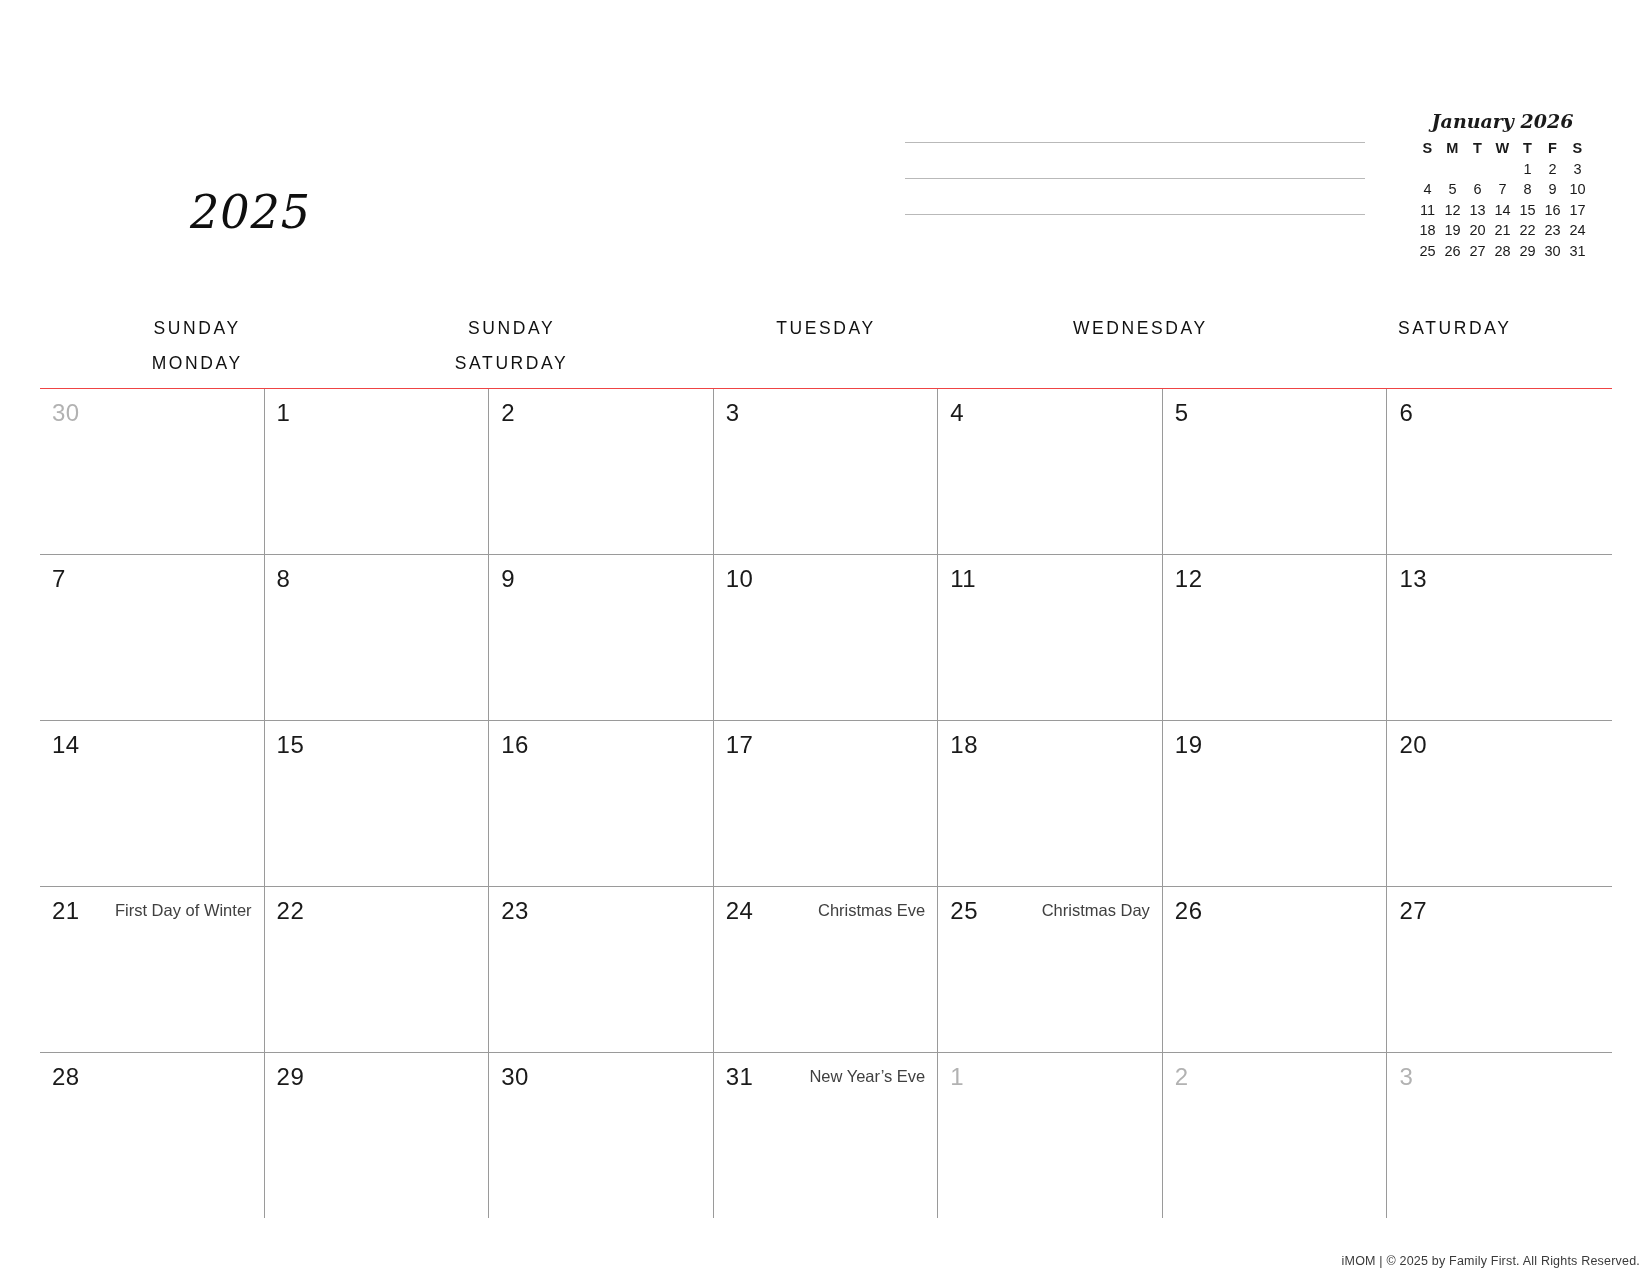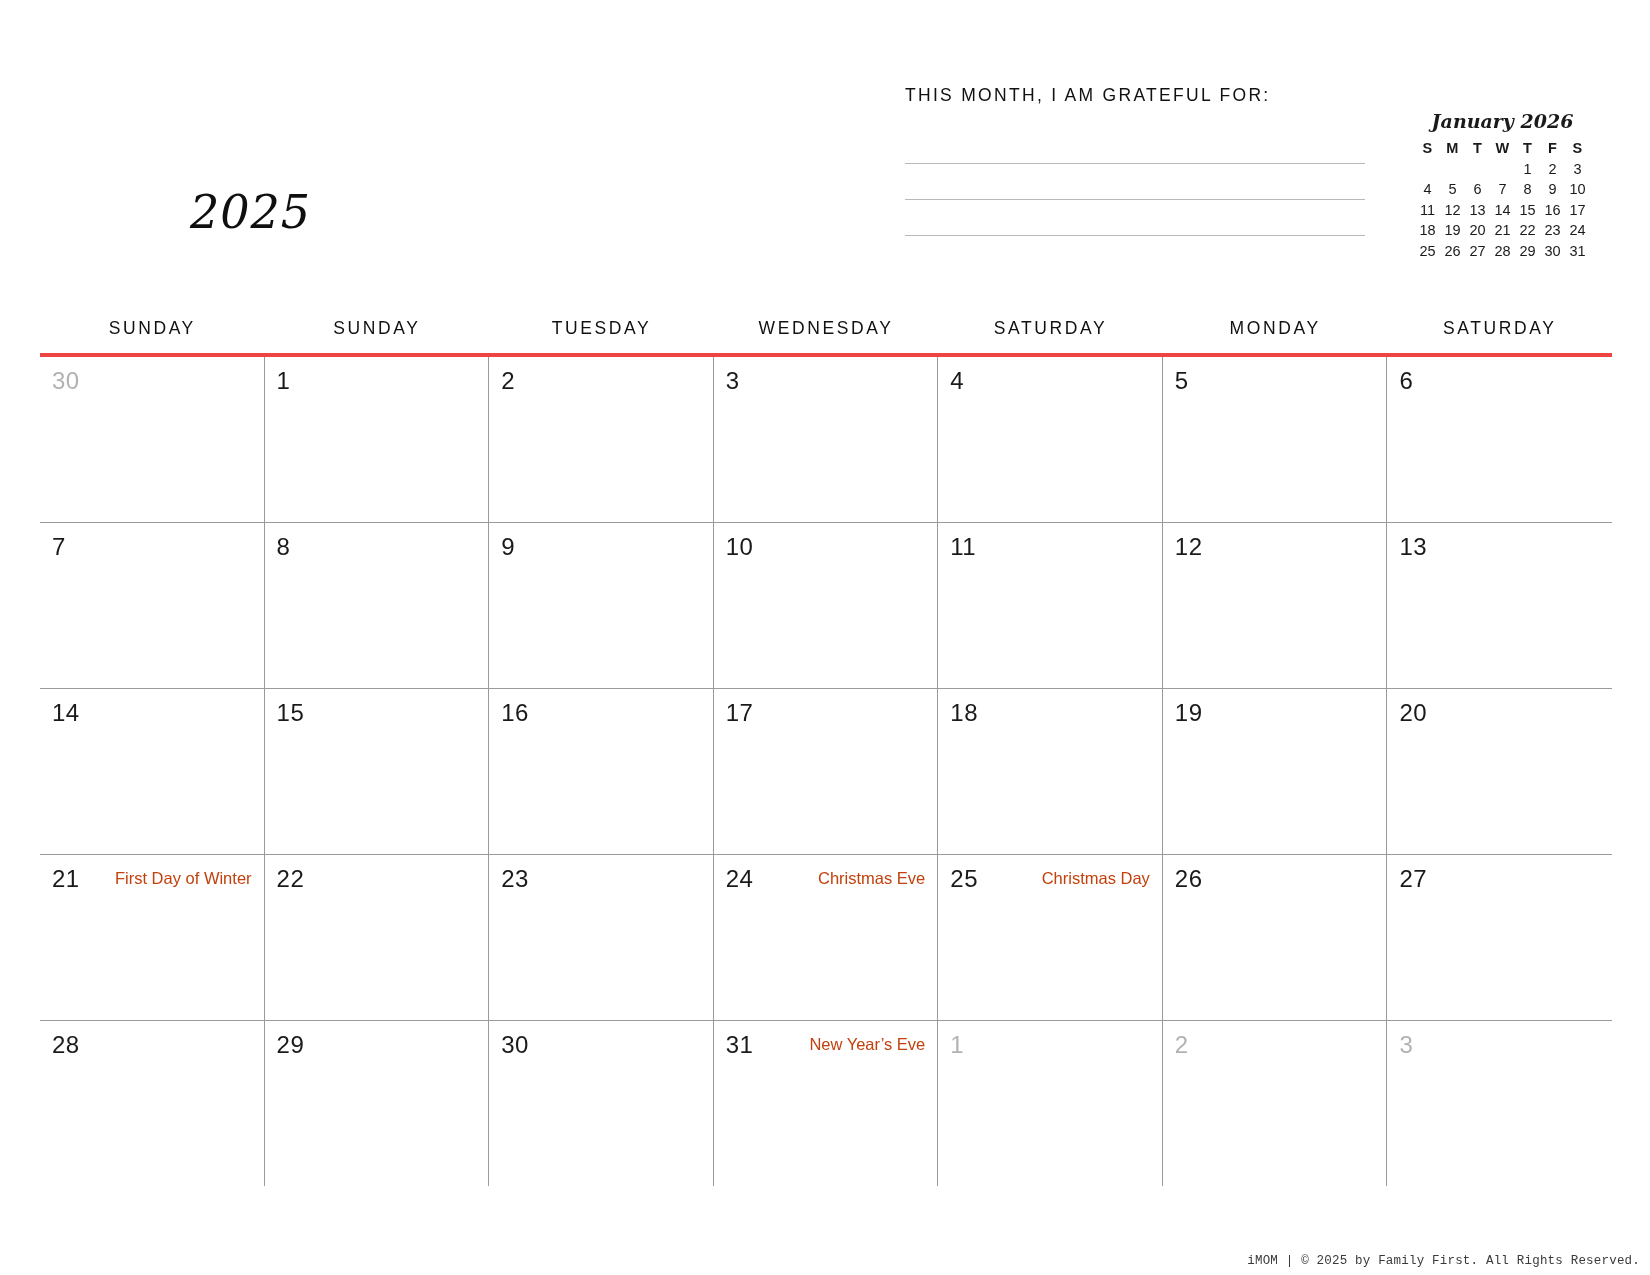--- a/index.html
+++ b/index.html
@@ -99,22 +99,22 @@
 
   
   .cal {
     position: absolute;
     left: 40px;
     top: 318px;
     width: 1572px;
   }
   .dow-row {
     display: grid;
-    grid-template-columns: repeat(7, 1fr);
-    border-bottom: 4px solid #ef4444;
+    grid-template-columns: repeat(5, 1fr);
+    border-bottom: 1px solid #ef4444;
   }
   .dow-row .dow-cell {
     text-align: center;
     font-size: 17.5px;
     letter-spacing: 2.6px;
     font-weight: 500;
     padding-bottom: 14px;
     color: #111;
   }
   .weeks {
@@ -140,42 +140,41 @@
     font-weight: 500;
     color: #1a1a1a;
     letter-spacing: 0.5px;
   }
   .day.muted .daynum { color: #b2b2b2; }
   .event {
     position: absolute;
     right: 12px;
     top: 14px;
     font-size: 16.5px;
-    color: #c2410c;
+    color: #404040;
     white-space: nowrap;
   }
 
   .footer {
     position: absolute;
     right: 10px;
     bottom: 7px;
-    font-family: Liberation Mono, monospace;
+    font-family: Liberation Sans, sans-serif;
     font-size: 12.5px;
     color: #3a3a3a;
     letter-spacing: 0.2px;
   }
 </style>
 </head>
 <body>
 
 <div class="header">
   <div class="year-title">2025</div>
 
   <div class="grateful">
-    <div class="grateful-label">THIS MONTH, I AM GRATEFUL FOR:</div>
     <div class="grateful-lines">
       <div class="grateful-line"></div>
       <div class="grateful-line"></div>
       <div class="grateful-line"></div>
     </div>
   </div>
 
   <div class="mini-cal">
     <div class="mini-title">January 2026</div>
     <div class="mini-grid" id="mini-grid">

